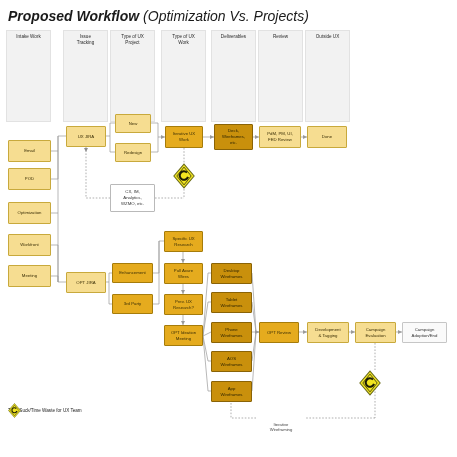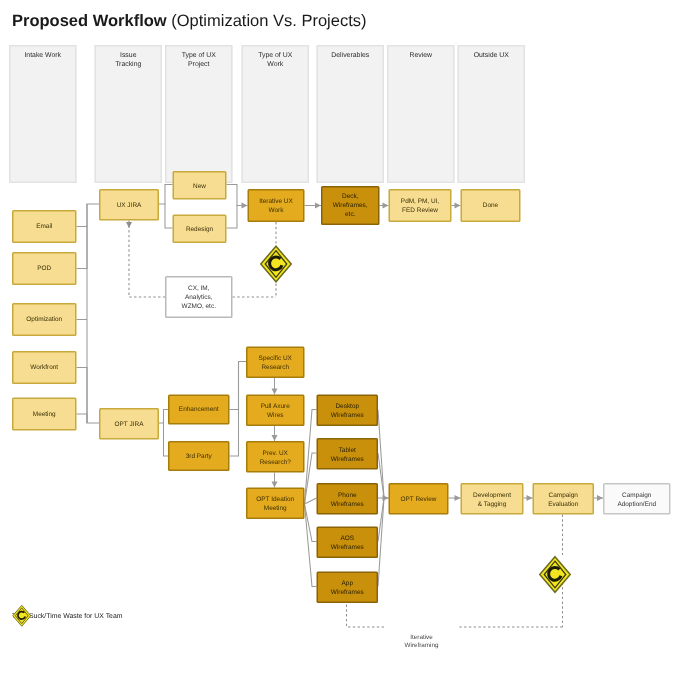--- a/index.html
+++ b/index.html
@@ -16,23 +16,24 @@
     height: 457px;
     background: #ffffff;
     overflow: hidden;
   }
 
   
   .title {
     position: absolute;
     left: 8px;
     top: 8px;
-    font-size: 11px;
+    font-size: 14px;
     color: #1a1a1a;
     white-space: nowrap;
+    font-style: italic;
   }
   .title b { font-weight: bold; }
   .title span.sub { font-weight: normal; }
 
   
   .lane {
     position: absolute;
     background: #f2f2f2;
     border: 1px solid #e2e2e2;
     box-sizing: border-box;

